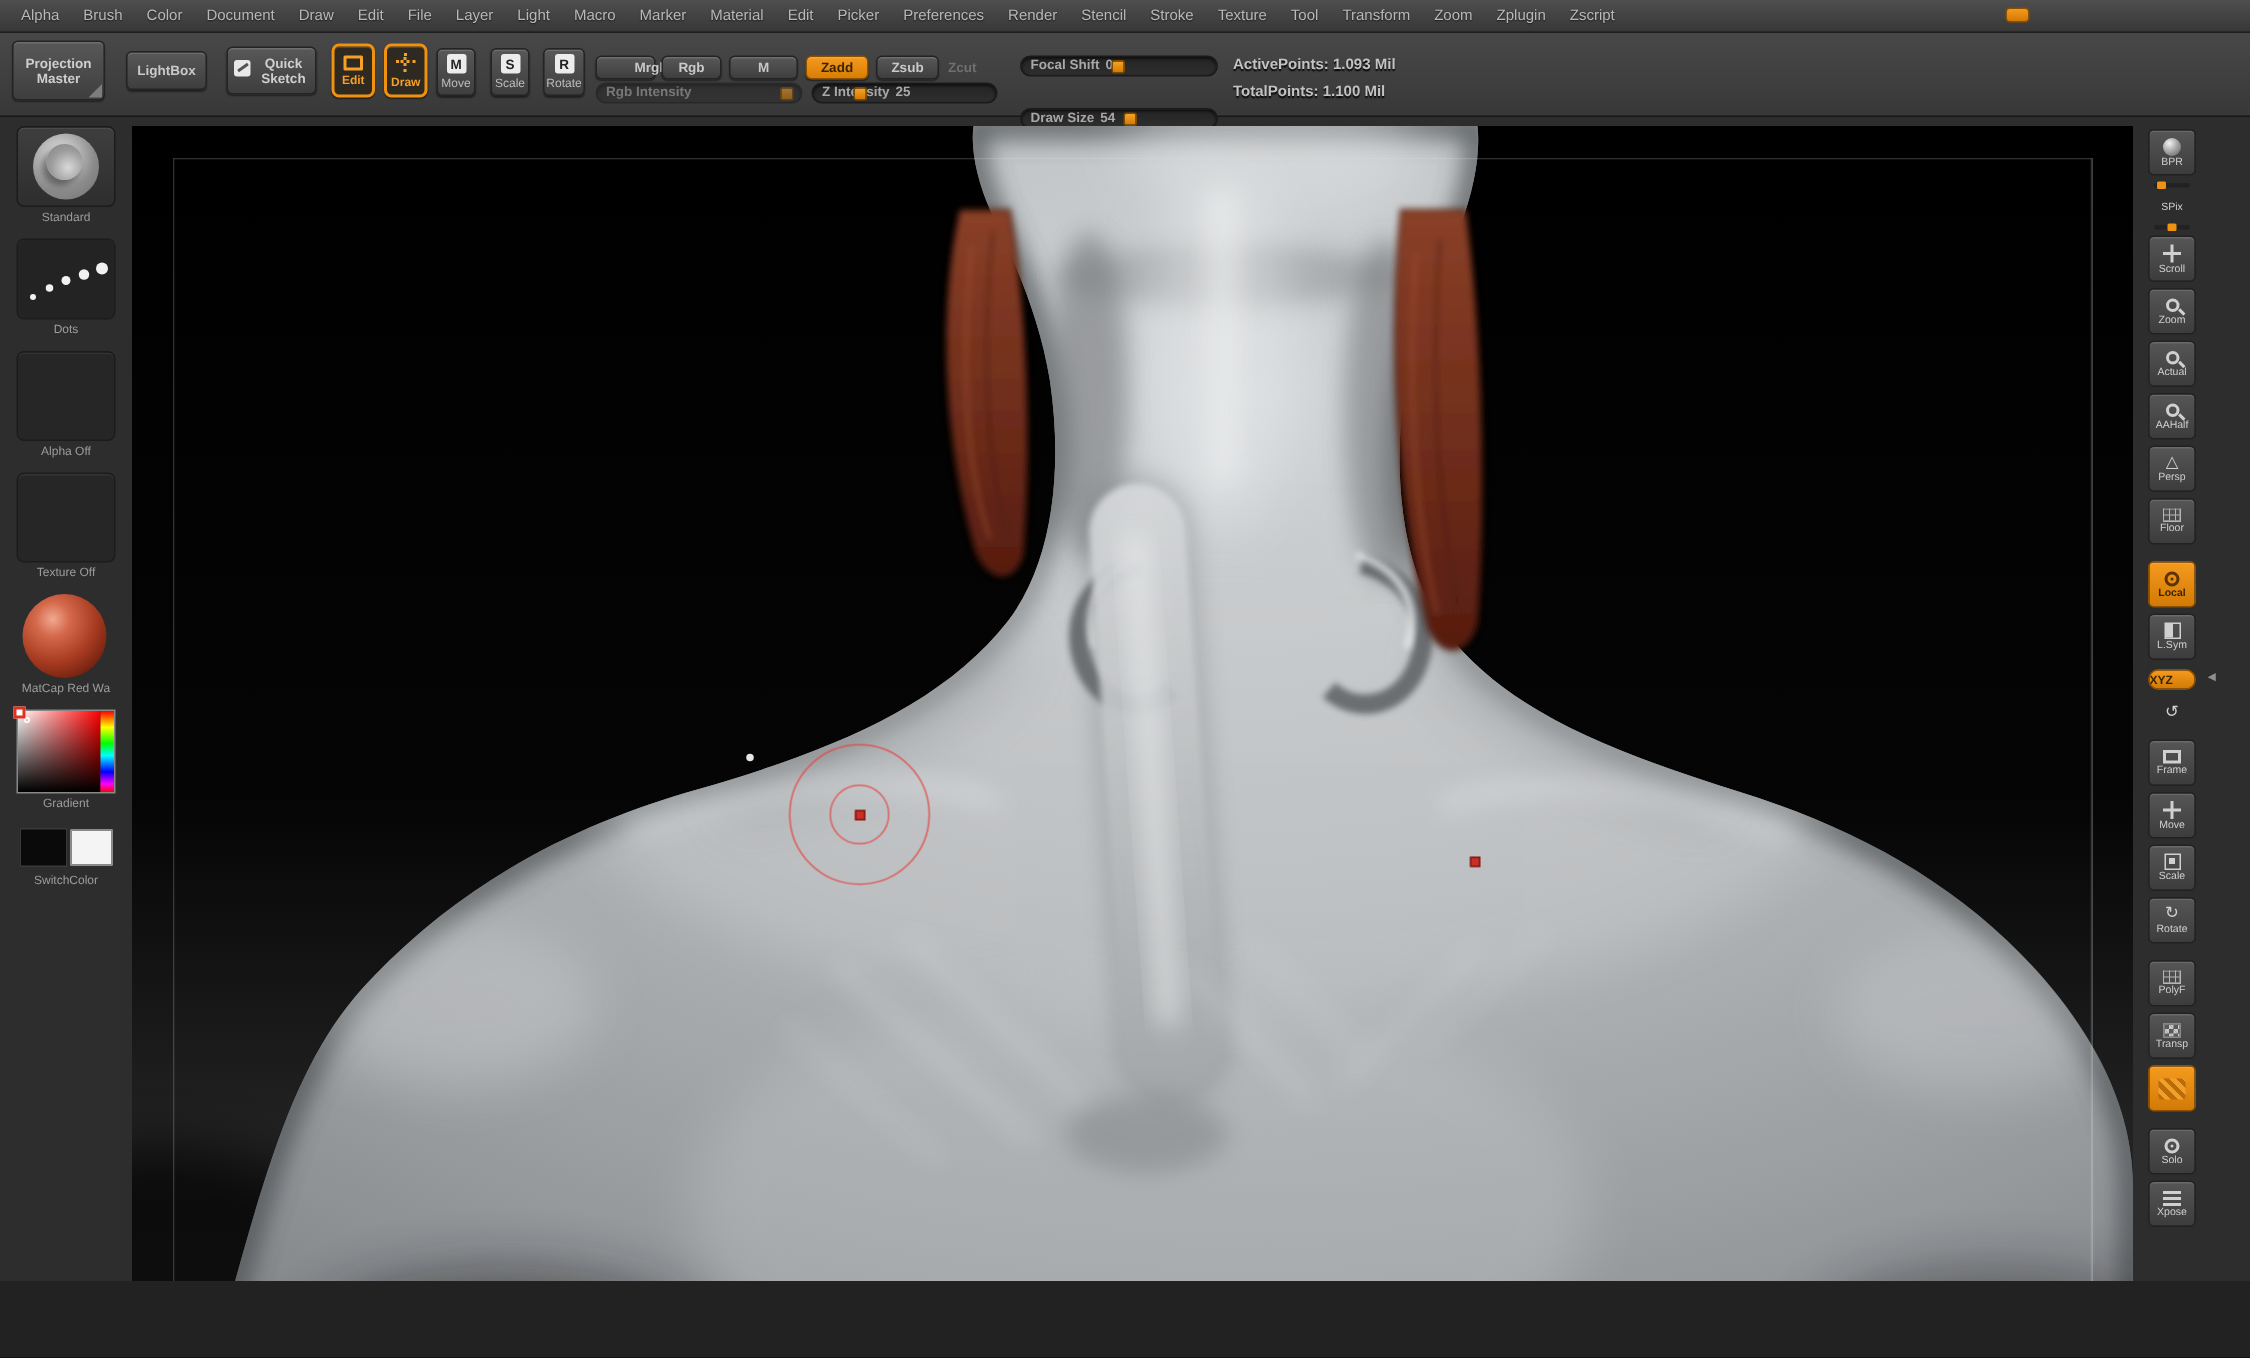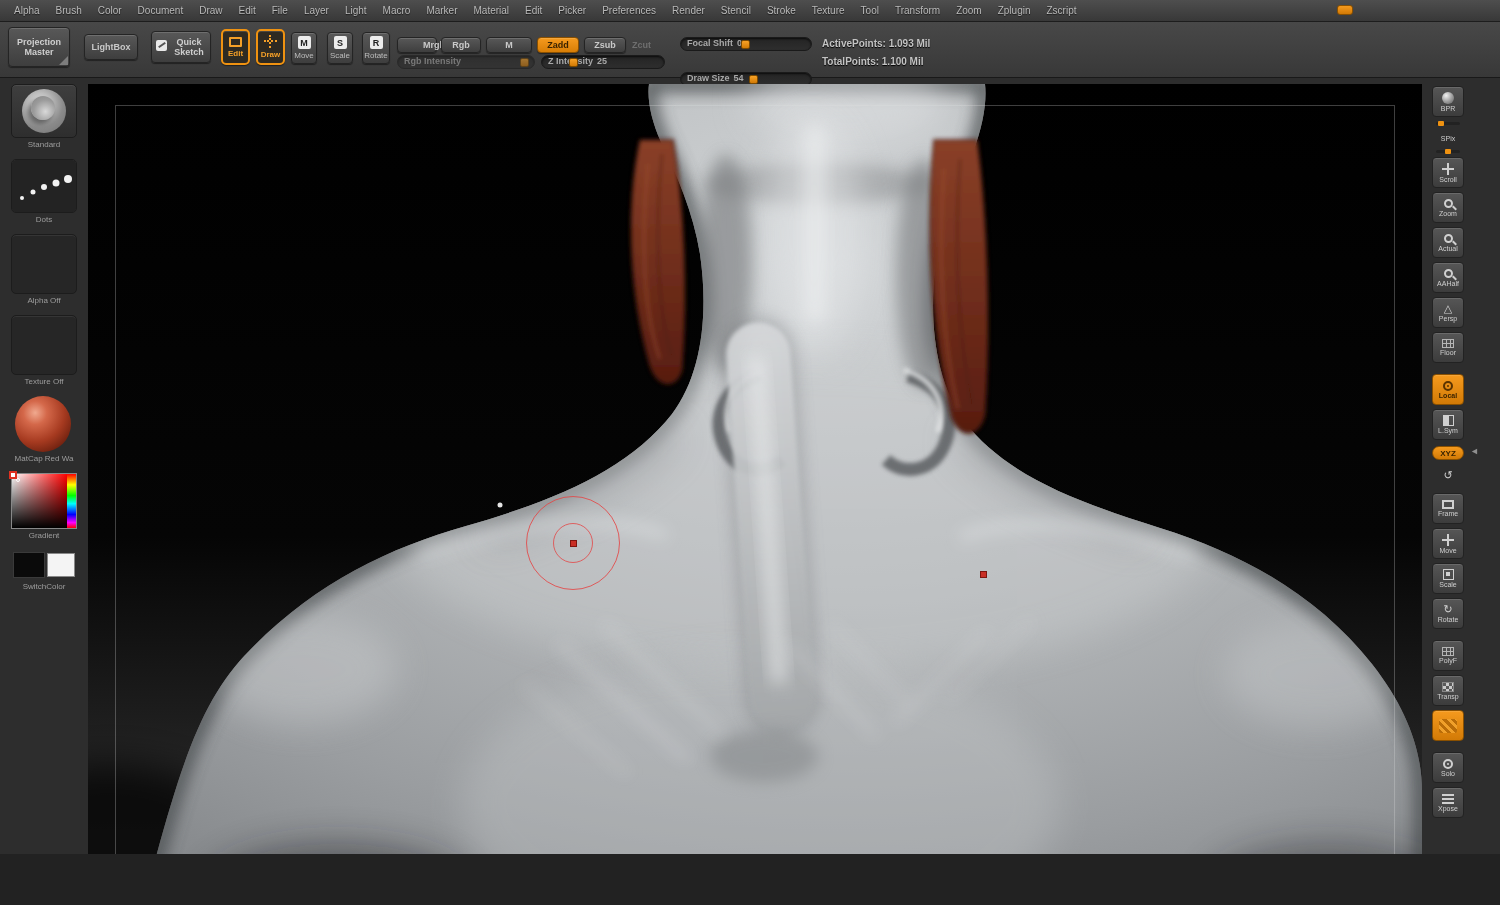--- a/index.html
+++ b/index.html
@@ -117,21 +117,21 @@
   .right-shelf{position:absolute;left:1426px;top:86px;width:44px;display:flex;flex-direction:column;align-items:center;}
   .sbtn{width:32px;height:31px;margin-bottom:4px;background:linear-gradient(180deg,#565656,#3c3c3c);
     border:1px solid #222;border-radius:4px;box-shadow:inset 0 1px 0 rgba(255,255,255,.12);
     display:flex;flex-direction:column;align-items:center;justify-content:center;gap:1px;cursor:default;}
   .sbtn .shelf-label{font-size:7px;color:#cfcfcf;line-height:7px;}
   .sbtn-orange{background:linear-gradient(180deg,#f59a1e,#d27a06);border-color:#8a5000;}
   .sbtn-orange .shelf-label{color:#3a2300;font-weight:bold;}
   .sbtn-flat{background:none;border:none;box-shadow:none;height:18px;margin-bottom:2px;}
   .xyz-pill{width:32px;height:14px;margin:2px 0 6px 0;border-radius:7px;
     background:linear-gradient(180deg,#f59a1e,#d27a06);border:1px solid #8a5000;
-    display:flex;align-items:center;justify-content:center;font-size:8px;font-weight:bold;color:#3a2300;}
+    display:flex;align-items:center;font-size:8px;font-weight:bold;color:#3a2300;}
   .mini-track{width:24px;height:3px;background:#222;border-radius:2px;position:relative;margin:1px 0 4px 0;}
   .mini-track .mt-handle{position:absolute;top:-1px;width:6px;height:5px;background:#ef9211;border-radius:1px;}
   .gapA{margin-top:7px;}
 
   .ic{display:block;}
   .ic-sphere{width:12px;height:12px;border-radius:50%;background:radial-gradient(circle at 35% 30%,#f2f2f2,#9a9a9a 55%,#5c5c5c);}
   .ic-lens{width:9px;height:9px;border:2px solid #d0d0d0;border-radius:50%;position:relative;margin:1px;}
   .ic-lens::after{content:"";position:absolute;left:6px;top:6px;width:5px;height:2px;background:#d0d0d0;transform:rotate(45deg);}
   .ic-pan{width:12px;height:12px;background:
      linear-gradient(#d0d0d0,#d0d0d0) center/2px 12px no-repeat,

